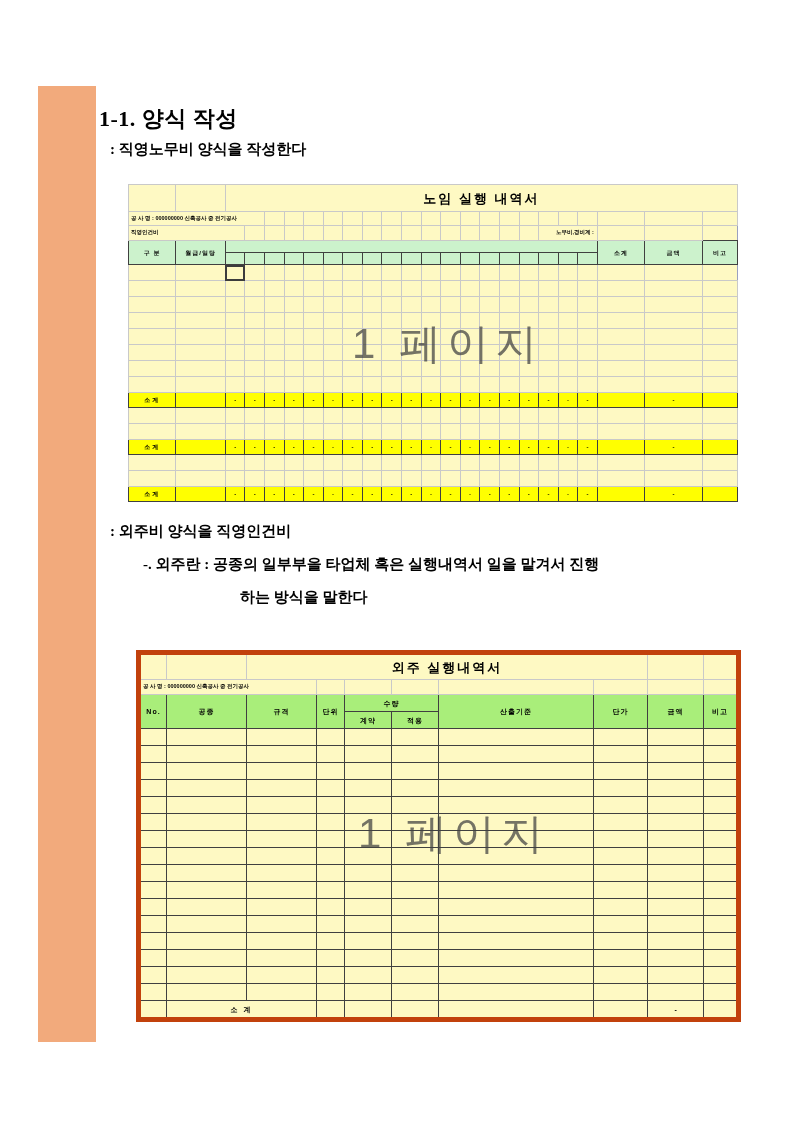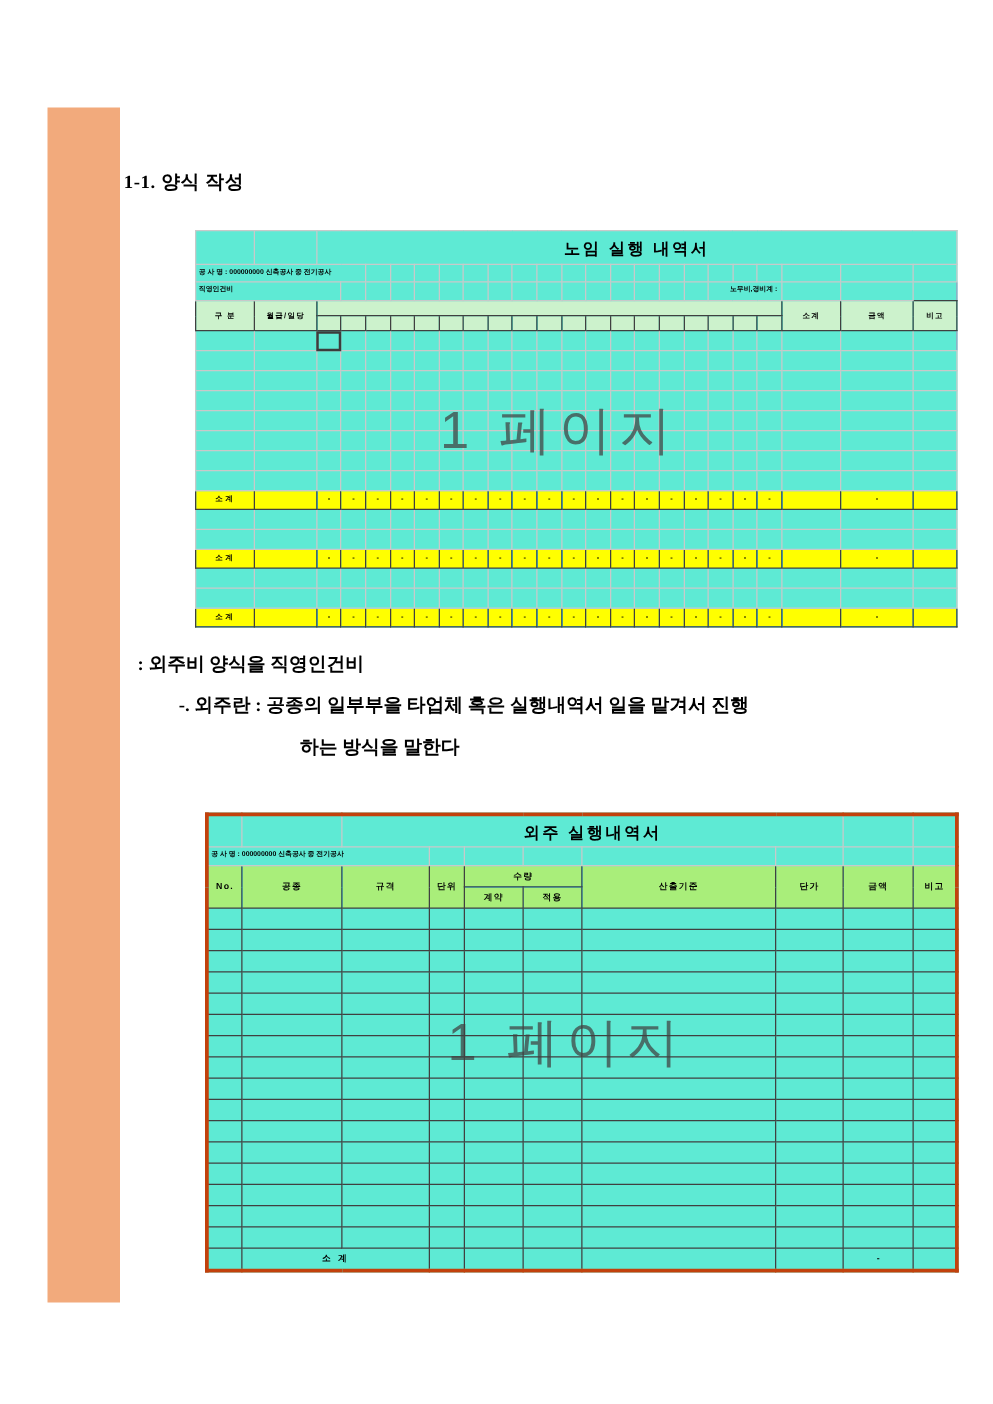--- a/index.html
+++ b/index.html
@@ -30,26 +30,25 @@
     width: 58px;
     height: 956px;
     background: #f2aa7c;
   }
 
   
   .heading-1 {
     position: absolute;
     left: 99px;
     top: 104px;
-    font-size: 15px;
+    font-size: 22px;
     font-weight: bold;
     letter-spacing: 0.5px;
     color: #000000;
     white-space: nowrap;
-    margin-top: 32px;
   }
   .line-sub-1 {
     position: absolute;
     left: 110px;
     top: 140px;
     font-size: 15px;
     font-weight: bold;
     color: #000000;
     white-space: nowrap;
   }
@@ -89,22 +88,21 @@
     color: #000000;
     white-space: nowrap;
   }
 
   
   .sheet {
     position: absolute;
     border-collapse: collapse;
     table-layout: fixed;
     font-family: "Liberation Sans", "DejaVu Sans", sans-serif;
-    background: #5eead4;
-    margin-left: 28px;
+    background: #fef9c3;
   }
   .sheet td {
     border: 1px solid #404040;
     padding: 0;
     font-size: 6px;
     text-align: center;
     vertical-align: middle;
     line-height: 1;
     color: #000000;
     overflow: hidden;
@@ -154,21 +152,21 @@
   .selected-cell {
     outline: 2px solid #3c3c3c;
     outline-offset: -2px;
   }
 
   
   #sheet-oiju {
     left: 136px;
     top: 650px;
     width: 600px;
-    border: 3px solid #c2410c;
+    border: 5px solid #c2410c;
     padding-left: 41px;
   }
   #sheet-oiju td { height: 16px; }
   #sheet-oiju td.tight { height: 11px; }
   .ohead {
     background: #a9ee7a;
     font-weight: bold;
     font-size: 7px !important;
     letter-spacing: 1px;
   }
@@ -196,20 +194,21 @@
   #watermark-2 { left: 358px; top: 806px; }
 </style>
 </head>
 <body>
 
 <div class="page">
 
   <div class="accent-bar"></div>
 
   <div class="heading-1">1-1. 양식 작성</div>
+  <div class="line-sub-1">: 직영노무비 양식을 작성한다</div>
 
   <table class="sheet" id="sheet-nojim">
     <colgroup>
       <col style="width:46px">
       <col style="width:48px">
       <col style="width:19px">
         <col style="width:19px">
         <col style="width:19px">
         <col style="width:19px">
       <col style="width:19px">

